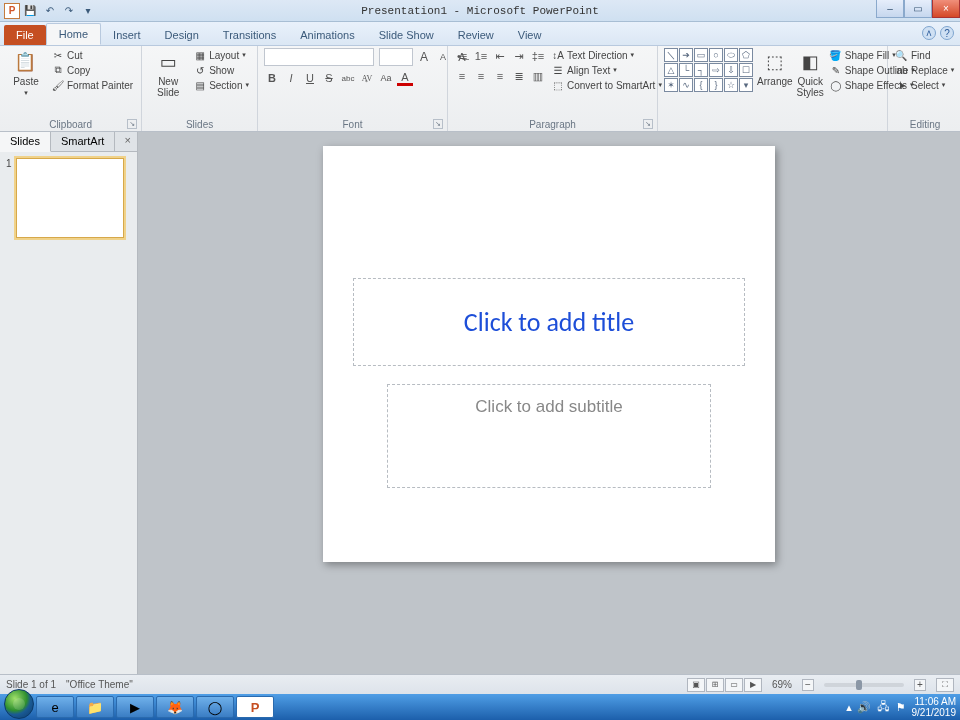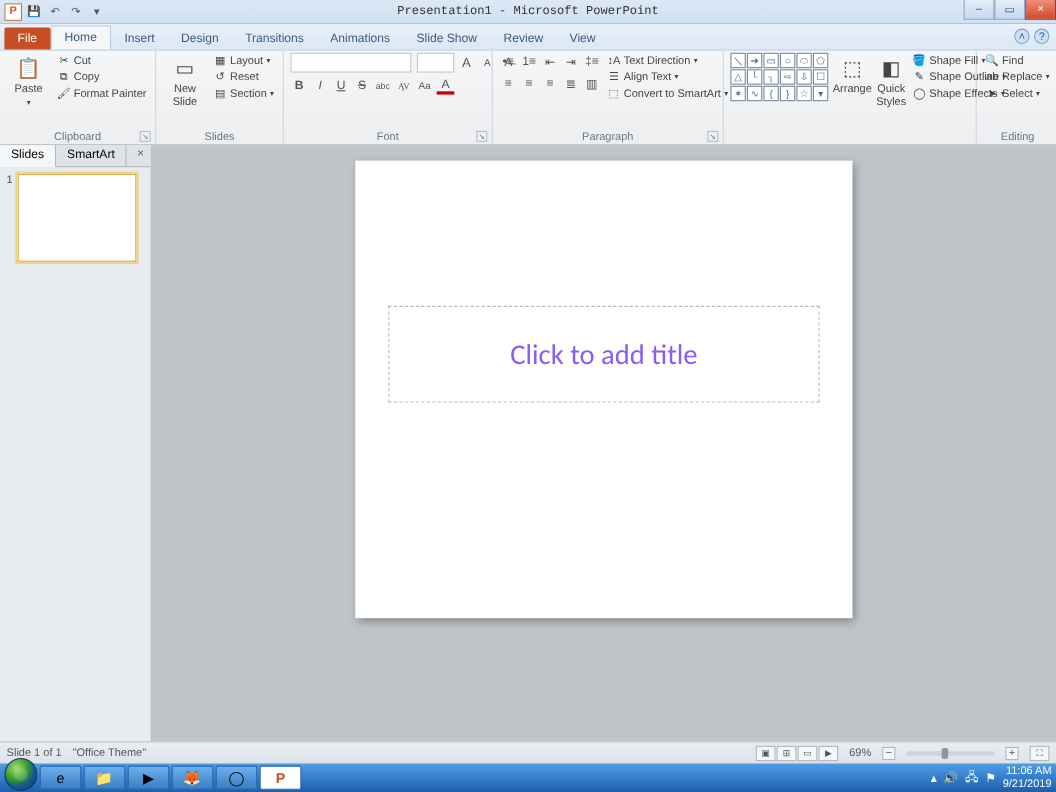--- a/index.html
+++ b/index.html
@@ -51,21 +51,21 @@
 .sidetabs .closex { margin-left:auto; padding:2px 6px; color:#666; }
 .thumbs { flex:1; padding:6px; overflow:auto; }
 .thumb-wrap { display:flex; gap:4px; }
 .thumb-num { font-size:10px; color:#444; }
 .thumb { width: 108px; height: 80px; background:#fff; border:1px solid #d6a84a; outline:2px solid #f0d28a; }
 
 .canvas-area { flex:1; position:relative; display:flex; flex-direction:column; }
 .canvas-scroll { flex:1; overflow:auto; display:flex; align-items:flex-start; justify-content:center; padding:10px 0; }
 .slide { width: 452px; height: 416px; background:#fff; box-shadow: 2px 3px 8px rgba(0,0,0,0.35); position:relative; margin-top:4px; }
 .ph { position:absolute; border:1px dashed #b7bcc2; display:flex; align-items:center; justify-content:center; color:#555; }
-.ph.title { left:30px; top:132px; width:392px; height:88px; font-size:26px; font-family: Calibri, sans-serif; color:#8b5cf6; }
+.ph.title { left:30px; top:132px; width:392px; height:88px; font-size:26px; font-family: Calibri, sans-serif; color:#1d4ed8; }
 .ph.sub { left:64px; top:238px; width:324px; height:104px; font-size:17px; color:#888; align-items:flex-start; padding-top:12px; }
 
 .notes { height: 28px; background:#fff; border-top:1px solid #b4b9bf; font-size:12px; color:#444; padding:4px 8px; }
 
 
 .statusbar { position:absolute; left:0; right:0; bottom: 26px; height:20px; background: linear-gradient(#e9edf2,#dde3ea); border-top:1px solid #b8bfc8; font-size:10px; color:#555; display:flex; align-items:center; padding:0 6px; gap:10px; }
 .statusbar .spacer { flex:1; }
 .viewbtns { display:flex; gap:1px; }
 .vb { width:18px; height:14px; border:1px solid #b0b6bf; background:#f4f6f8; display:flex; align-items:center; justify-content:center; font-size:8px; }
 .zoomslider { width:80px; height:4px; background:#cfd4da; position:relative; border-radius:2px;}
@@ -154,21 +154,21 @@
 Slide</div>
       </div>
       <div class="smallrow">
         <div class="smallbtn">
             <span class="si">▦</span>
             <span>Layout</span>
             <span style="font-size:7px;"> ▾</span>
           </div>
         <div class="smallbtn">
             <span class="si">↺</span>
-            <span>Reset</span>
+            <span>Show</span>
           </div>
         <div class="smallbtn">
             <span class="si">▤</span>
             <span>Section</span>
             <span style="font-size:7px;"> ▾</span>
           </div>
       </div>
     </div>
     <div class="group-label">Slides</div>
   </div>
@@ -321,20 +321,21 @@
         <div class="thumb-num">1</div>
         <div class="thumb"></div>
       </div>
     </div>
   </div>
 
   <div class="canvas-area">
     <div class="canvas-scroll">
       <div class="slide">
         <div class="ph title">Click to add title</div>
+        <div class="ph sub">Click to add subtitle</div>
       </div>
     </div>
   </div>
 </div>
 
 <div class="statusbar">
   <span>Slide 1 of 1</span>
   <span>"Office Theme"</span>
   <div class="spacer"></div>
   <div class="viewbtns">

